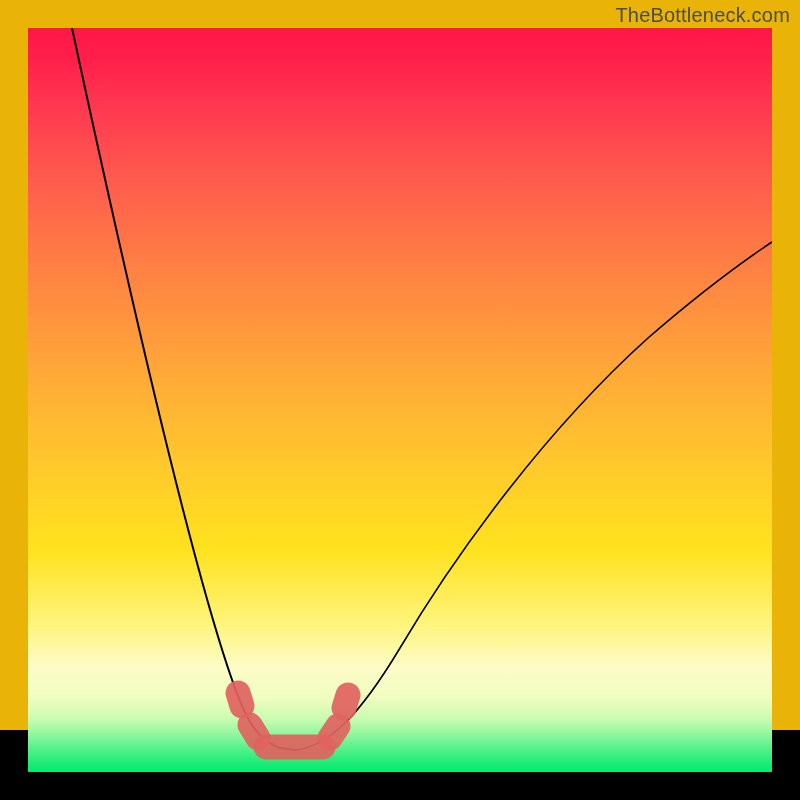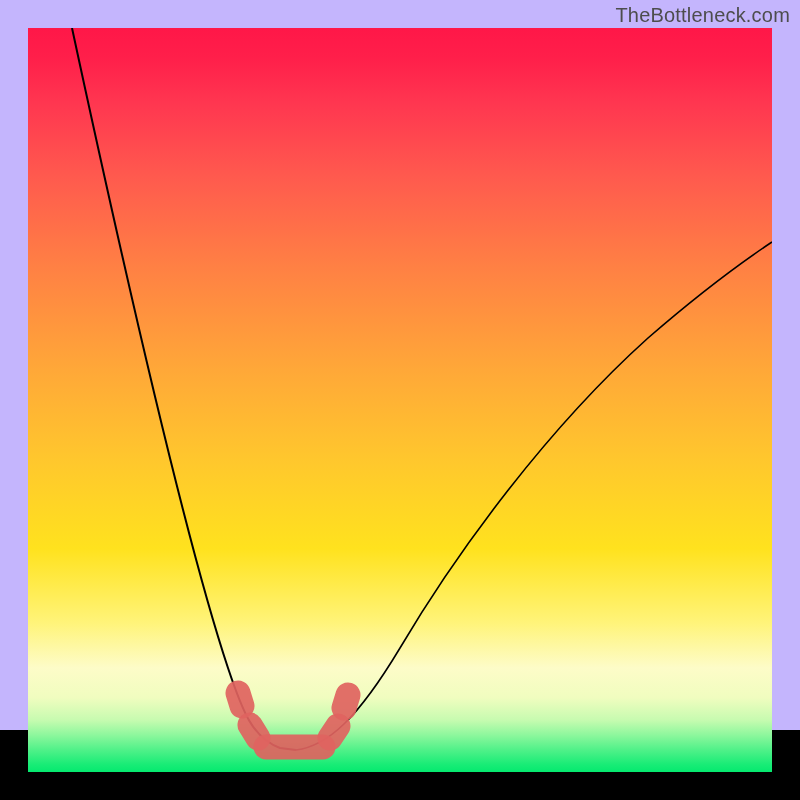--- a/index.html
+++ b/index.html
@@ -10,21 +10,21 @@
     background: #000;
     overflow: hidden;
     font-family: Arial, Helvetica, sans-serif;
   }
   .frame {
     position: absolute;
     left: 0;
     top: 0;
     width: 800px;
     height: 730px;
-    background: #c4b5fd;
+    background: #eab308;
   }
   .plot-area {
     position: absolute;
     left: 28px;
     top: 28px;
     width: 744px;
     height: 744px;
     overflow: hidden;
   }
   .gradient-bg {

